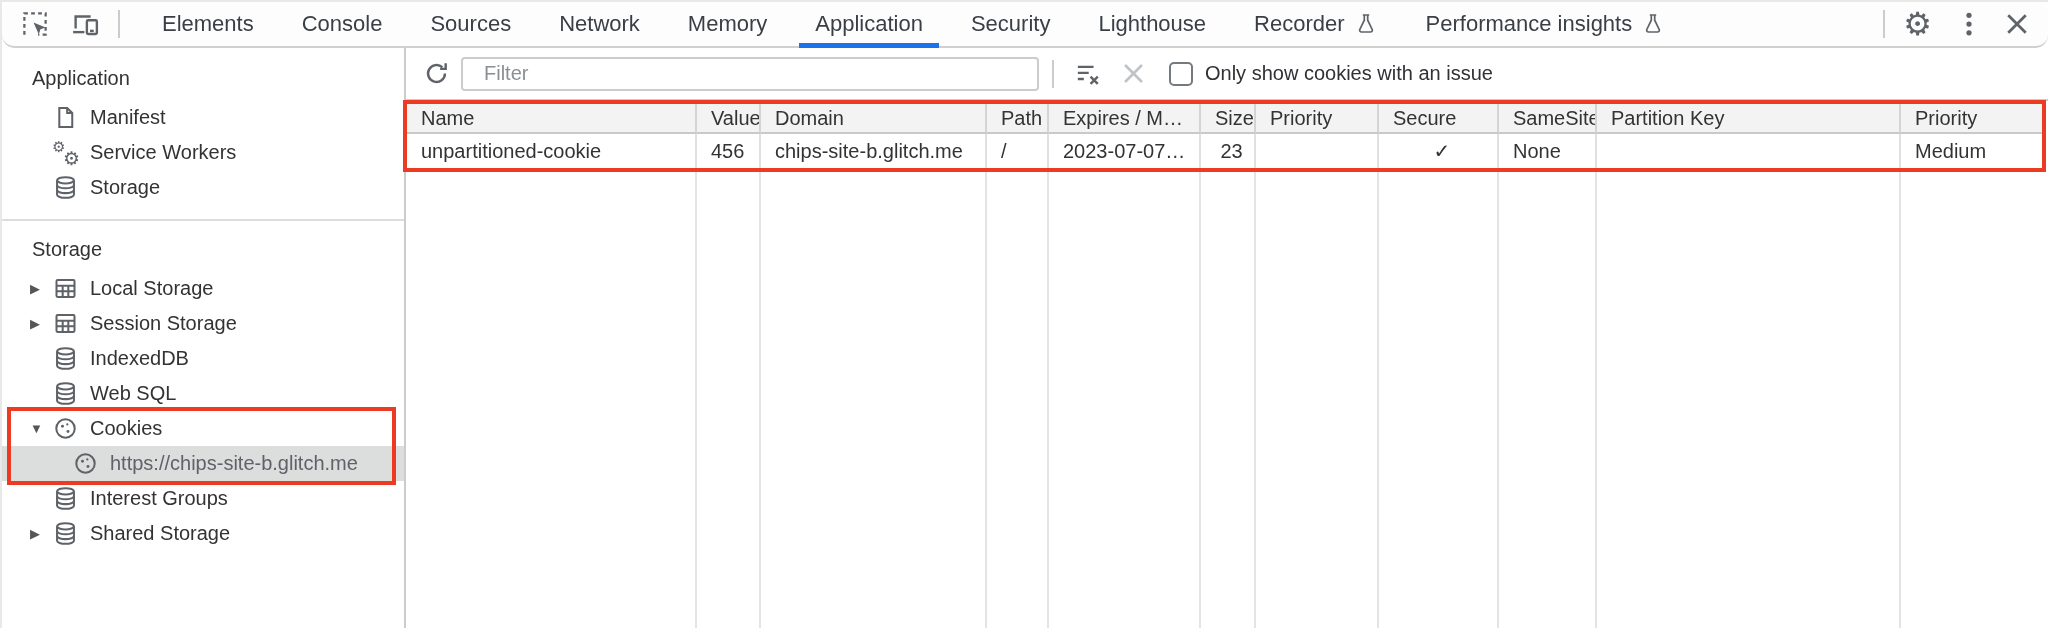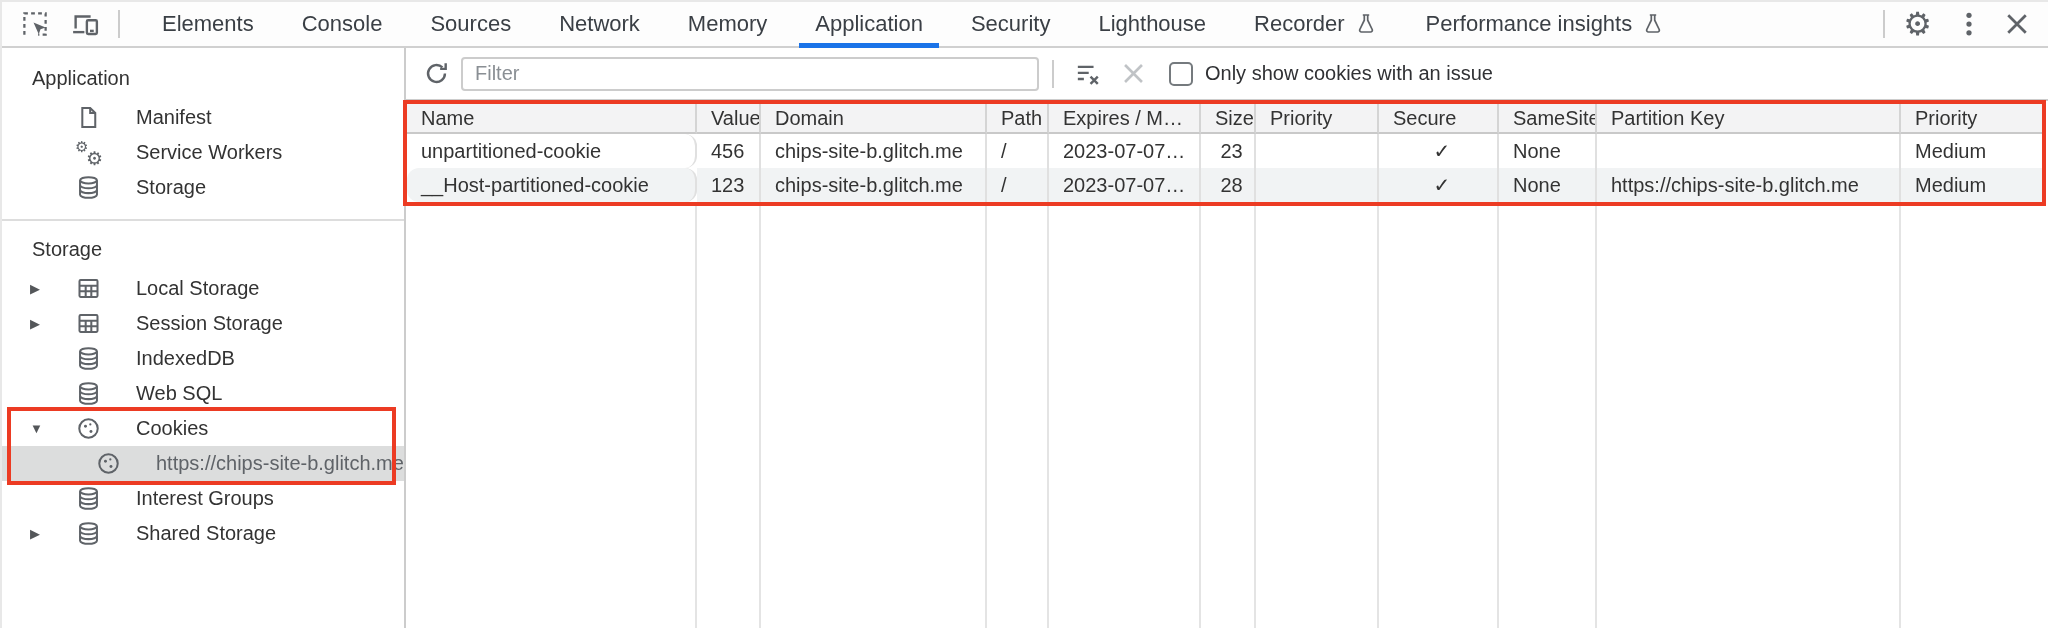--- a/index.html
+++ b/index.html
@@ -9,21 +9,21 @@
     color:#333639; background:#fff;
     border-top:2px solid #e8e8e8; border-left:2px solid #e8e8e8;
     position:relative;
   }
   svg { display:block; }
 
   
   .tabbar {
     height:46px; border-bottom:2px solid #d0d0d0;
     display:flex; align-items:center; padding-left:16px;
-    background:#fdfdfd; position:relative; z-index:5;
+    background:#fdfdfd; position:relative; z-index:5;border-radius:13px;
   }
   .tb-icon { width:34px; height:34px; display:flex; align-items:center; justify-content:center;
              color:#5f6368; margin-right:16px; cursor:pointer; }
   .tb-icon svg { width:30px; height:30px; }
   .vsep { width:2px; height:28px; background:#ccc; margin:0 10px 0 0; }
   .tabs { display:flex; height:100%; align-items:stretch; margin-left:8px; }
   .tab { position:relative; display:flex; align-items:center; padding:0 24px;
          font-size:22px; color:#3a3f45; white-space:nowrap; cursor:pointer; }
   .tab .flask { margin-left:9px; color:#5f6368; }
   .tab .flask svg { width:24px; height:24px; }
@@ -38,21 +38,21 @@
   
   .content { display:flex; height:582px; }
 
   
   .sidebar { width:404px; border-right:2px solid #ccc; padding-top:8px;
              font-size:20px; overflow:hidden; flex:none; background:#fff; }
   .side-section-1 { border-bottom:2px solid #ddd; padding-bottom:14px; }
   .side-header { height:44px; display:flex; align-items:center; padding-left:30px; color:#333; }
   .side-section-2 .side-header { height:50px; padding-top:6px; }
   .tree-row { height:35px; display:flex; align-items:center; padding-left:28px;
-              color:#333; cursor:pointer; white-space:nowrap;gap:23px; }
+              color:#333; cursor:pointer; white-space:nowrap; }
   .tree-row.d2 { padding-left:48px; }
   .tree-row .expander { width:22px; flex:none; font-size:13px; color:#54575a; text-align:left; }
   .tree-row .t-icon { width:27px; height:27px; flex:none; margin-right:11px; color:#5f6368;
                       display:flex; align-items:center; justify-content:center; position:relative; }
   .tree-row .t-icon svg { width:27px; height:27px; }
   .tree-row.selected { background:#dcdddd; color:#5f6368; }
   .gear2 { position:relative; width:27px; height:27px; }
   .gear2 i { position:absolute; font-style:normal; color:#5f6368; line-height:1; }
   .gear2 i:first-child { font-size:15px; left:0; top:0; }
   .gear2 i:last-child  { font-size:19px; right:-1px; bottom:-2px; }
@@ -62,21 +62,21 @@
 
   
   .main { flex:1; display:flex; flex-direction:column; min-width:0; }
   .filter-bar { height:53px; border-bottom:2px solid #ccc; display:flex; align-items:center;
                 padding-left:13px; flex:none; background:#fff; }
   .refresh-btn { width:34px; height:34px; color:#5f6368; display:flex; align-items:center;
                  justify-content:center; cursor:pointer; margin-right:8px; }
   .refresh-btn svg { width:29px; height:29px; }
   .filter-input { width:578px; height:34px; border:2px solid #ccc; border-radius:4px;
                   font-family:"Liberation Sans",sans-serif; font-size:20px; color:#8b5cf6;
-                  padding:0 12px; outline:none; }
+                  padding:0 21px; outline:none; }
   .filter-input::placeholder { color:#8a8f94; }
   .filter-bar .vsep { margin:0 13px; }
   .icon-btn { width:40px; height:40px; display:flex; align-items:center; justify-content:center;
               color:#5f6368; cursor:pointer; margin-right:6px; }
   .icon-btn svg { width:29px; height:29px; }
   .icon-btn.disabled { color:#c0c3c6; cursor:default; }
   .checkbox { width:24px; height:24px; border:2px solid #757a7e; border-radius:5px;
               background:#fff; margin:0 12px 0 10px; flex:none; cursor:pointer; }
   .checkbox-label { font-size:20px; color:#303134; white-space:nowrap; cursor:pointer; }
 
@@ -89,21 +89,21 @@
   table.cookies th { height:30px; background:#f3f3f4; font-weight:normal; text-align:left;
                      padding:0 6px 0 14px; border-right:2px solid #d4d4d4; border-bottom:2px solid #c9c9c9;
                      white-space:nowrap; overflow:hidden; color:#333; cursor:pointer; }
   table.cookies th:last-child { border-right:none; }
   table.cookies td { height:34px; padding:0 6px 0 14px; border-right:2px solid #e0e0e0;
                      white-space:nowrap; overflow:hidden; color:#333; cursor:default; }
   table.cookies td:last-child { border-right:none; }
   table.cookies tbody tr:nth-child(even) { background:#f1f3f4; }
   td.align-right { text-align:center; padding-right:16px; padding-left:0; }
   td.align-center { text-align:center; padding-left:0; }
-  td.name-cell { padding-left:40px;border-radius:12px; }
+  td.name-cell { padding-left:40px; }
 
   
   .filler { flex:1; margin-left:1px; display:flex; min-height:0; }
   .filler .fcol { border-right:2px solid #e4e4e4; height:100%; flex:none; }
   .filler .fcol:last-child { border-right:none; flex:1; }
 </style>
 </head>
 <body style="--accent-blue: #1a73e8; --red: #ec3b23;">
 
 <div class="tabbar">
@@ -381,33 +381,20 @@
               <td>chips-site-b.glitch.me</td>
               <td>/</td>
               <td>2023-07-07…</td>
               <td class="align-right">23</td>
               <td></td>
               <td class="align-center">✓</td>
               <td>None</td>
               <td></td>
               <td>Medium</td>
             </tr>
-            <tr>
-              <td class="name-cell">__Host-partitioned-cookie</td>
-              <td>123</td>
-              <td>chips-site-b.glitch.me</td>
-              <td>/</td>
-              <td>2023-07-07…</td>
-              <td class="align-right">28</td>
-              <td></td>
-              <td class="align-center">✓</td>
-              <td>None</td>
-              <td>https://chips-site-b.glitch.me</td>
-              <td>Medium</td>
-            </tr>
           </tbody>
       </table>
     </div>
 
     <div class="filler" id="filler-host">
         <div class="fcol" style="width: 290px;"></div>
         <div class="fcol" style="width: 64px;"></div>
         <div class="fcol" style="width: 226px;"></div>
         <div class="fcol" style="width: 62px;"></div>
         <div class="fcol" style="width: 152px;"></div>

